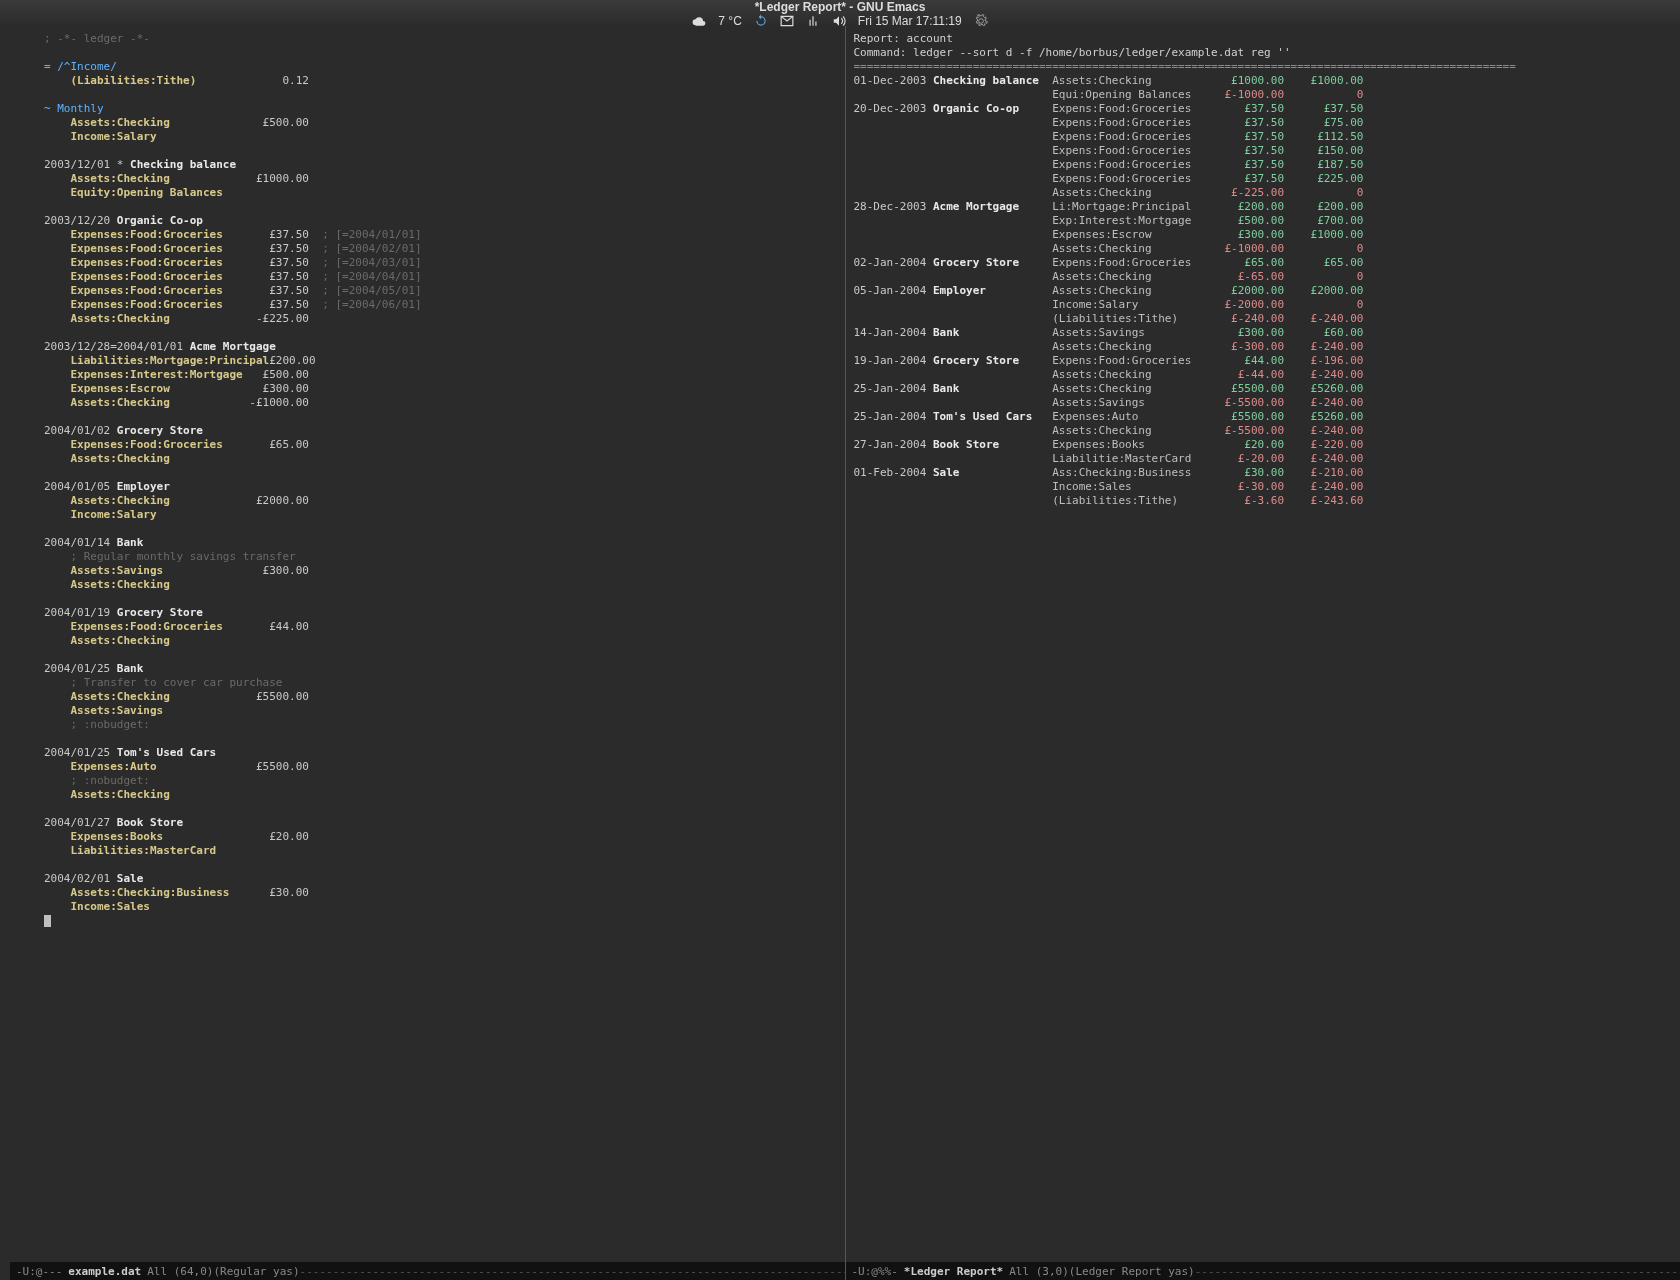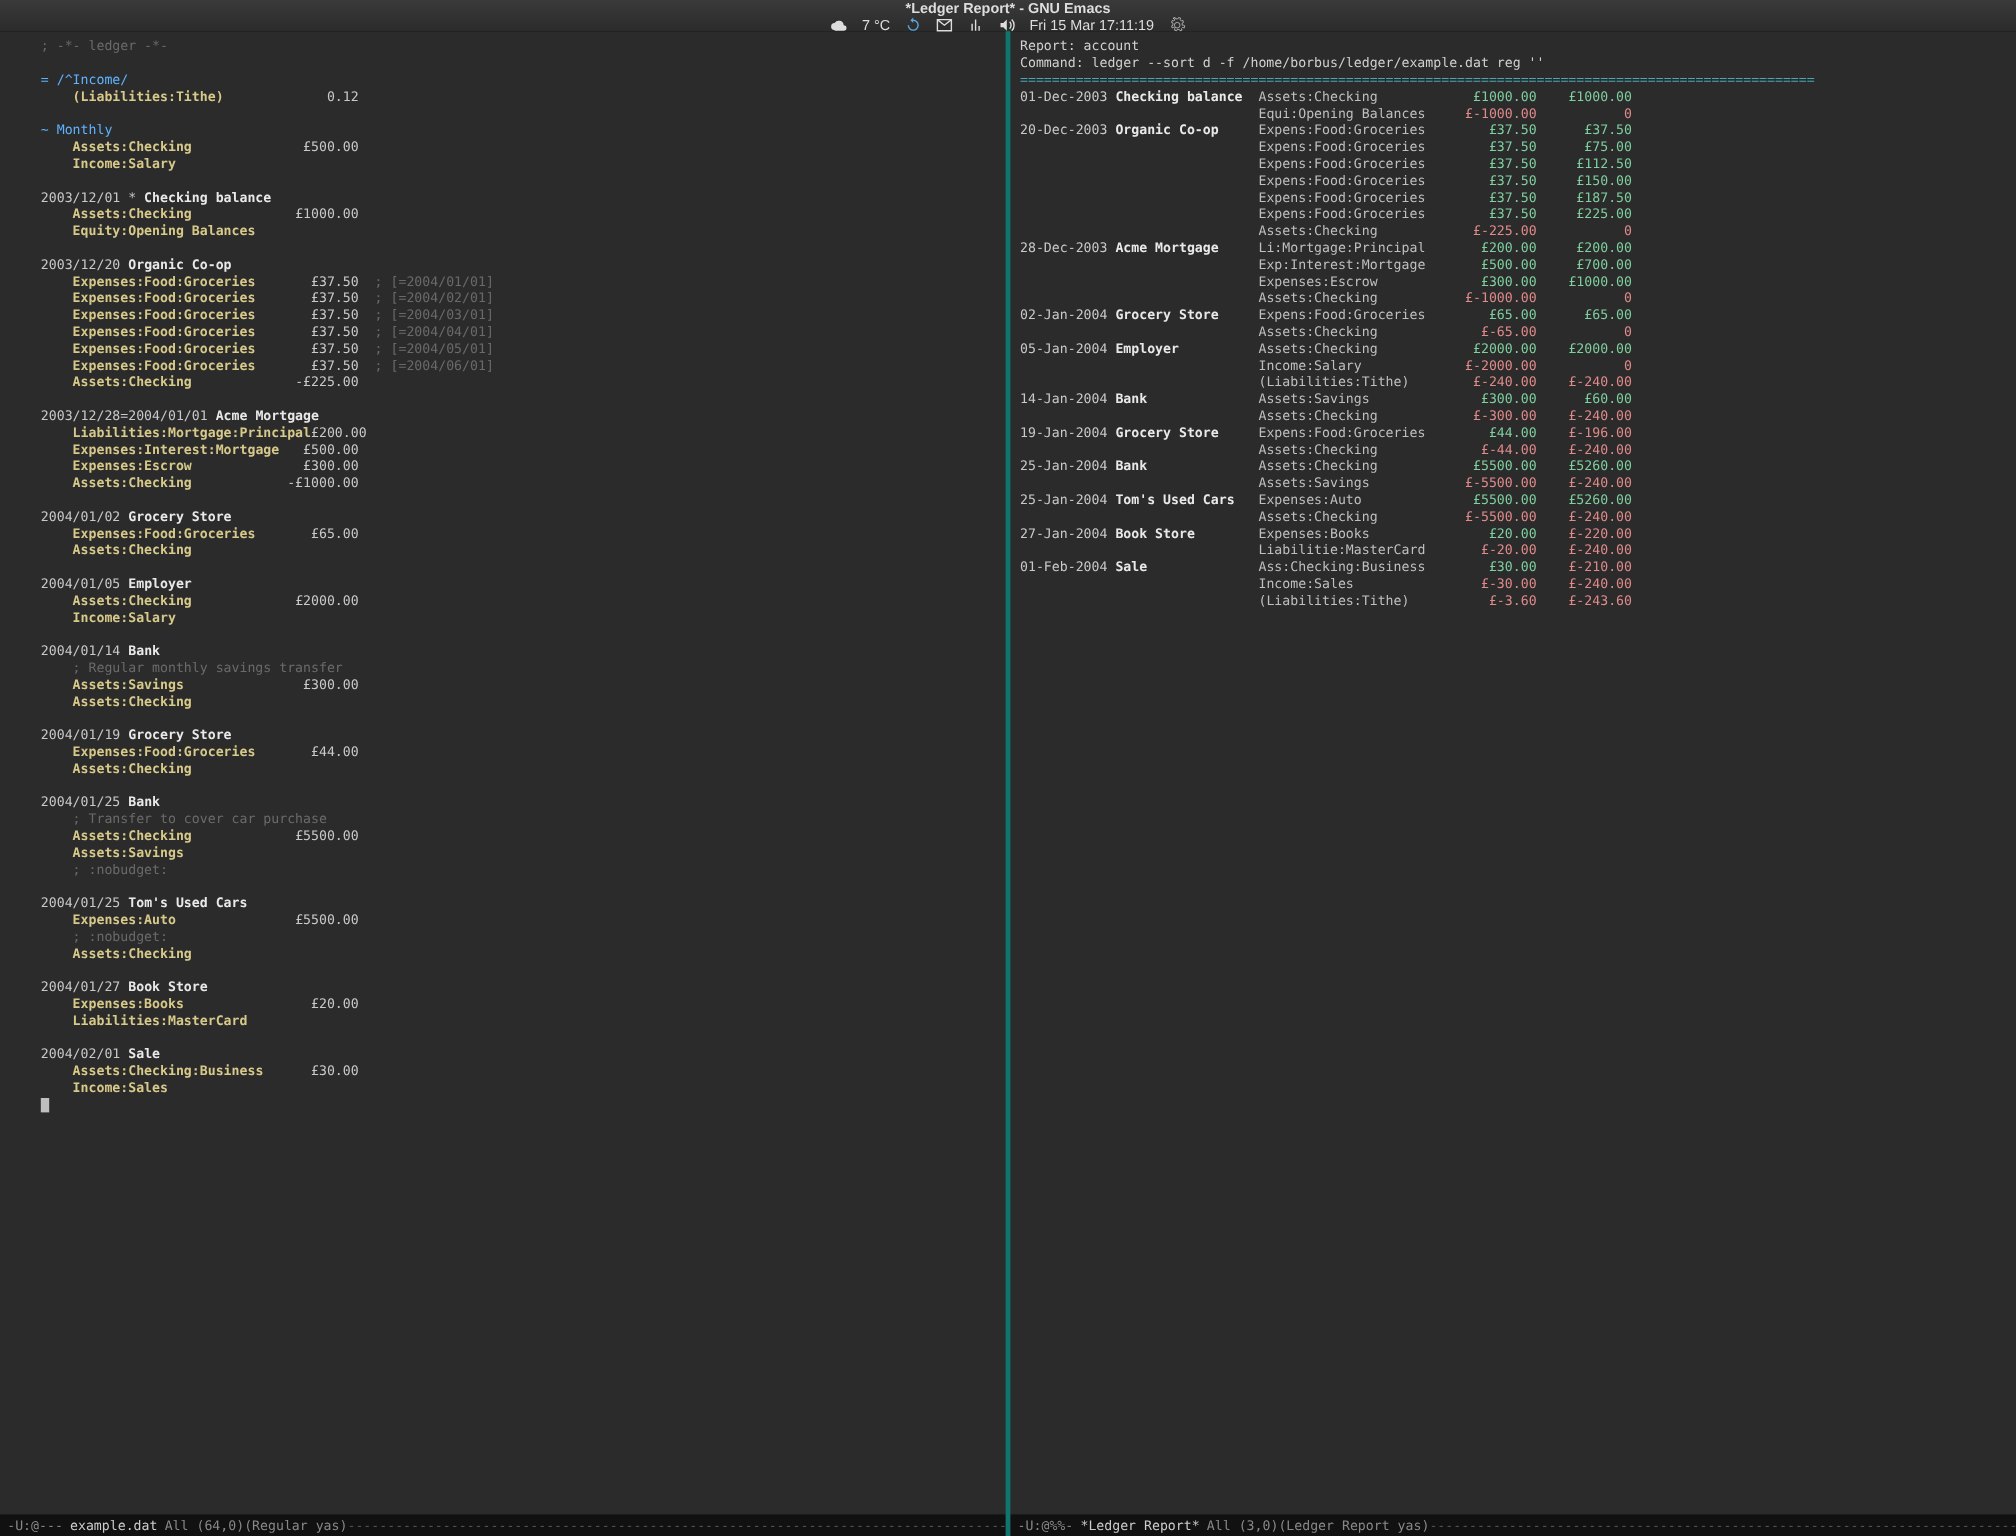--- a/index.html
+++ b/index.html
@@ -33,41 +33,41 @@
     display:flex;
     height:calc(100% - 26px);
     background:#2b2b2b;
   }
   .pane {
     flex:1;
     display:flex;
     flex-direction:column;
     overflow:hidden;
   }
-  .pane-left { border-right:4px solid #0f766e; }
+  .pane-left { border-right:1px solid #0f766e;margin-left:10px; }
   .buffer {
     flex:1;
     padding:6px 8px 6px 34px;
     line-height:14px;
     white-space:pre;
     color:#bfbfbf;
     overflow:hidden;
   }
   .modeline {
     background:#111;
     color:#888;
     font-size:11px;
     height:18px;
     display:flex;
     align-items:center;
     padding:0 6px;
     white-space:nowrap;
     overflow:hidden;
   }
-  .modeline .buf { color:#ccc; font-weight:normal; margin:0 6px;text-align:center;}
+  .modeline .buf { color:#ccc; font-weight:bold; margin:0 6px;text-align:center;}
   .modeline .dash { color:#555;}
   .cmt { color:#6a6a6a; }
   .dir { color:#5fb3ff; }
   .date { color:#c9c9c9; }
   .payee { color:#e9e9e9; font-weight:bold;}
   .acct { color:#d7c98a; font-weight:bold;}
   .amt { color:#c9c9c9; }
   .pos { color:#7fcf9f; }
   .neg { color:#e08a8a; }
   .hdr { color:#d0d0d0;}

